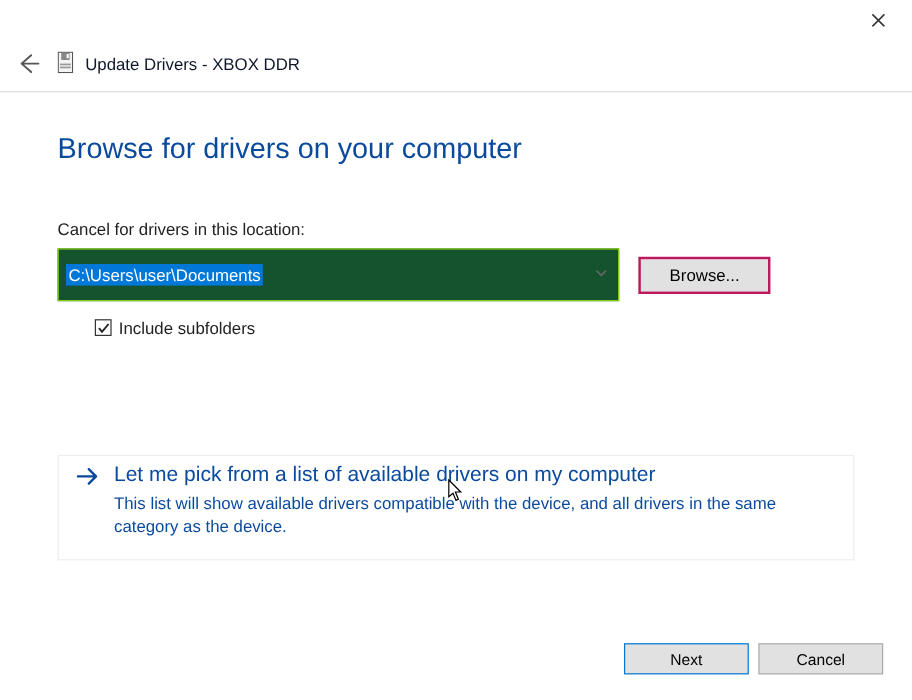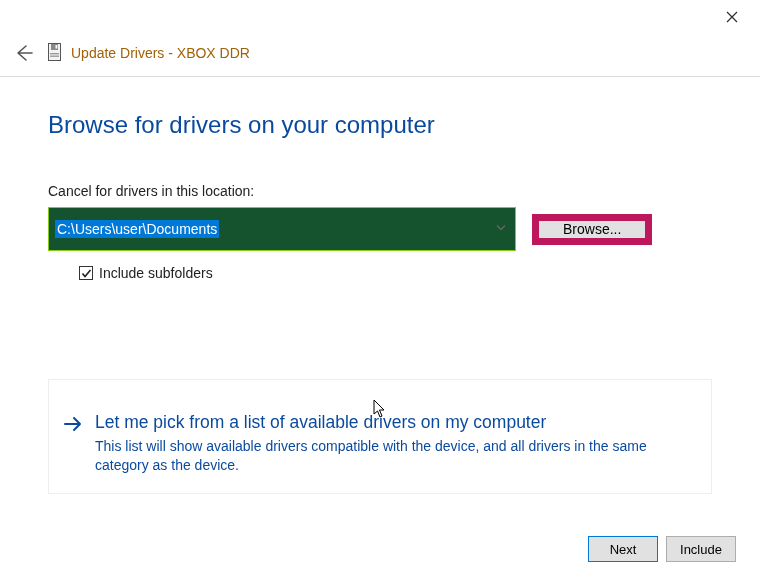--- a/index.html
+++ b/index.html
@@ -34,21 +34,21 @@
       margin-right: 14px;
       cursor: pointer;
       display: flex;
       align-items: center;
     }
     .disk-icon {
       margin-right: 10px;
     }
     .header-title {
       font-size: 14px;
-      color: #a16207;
+      color: #0f172a;
     }
     .content {
       padding: 34px 48px 0 48px;
     }
     .big-heading {
       color: #0a4a9e;
       font-size: 24px;
       font-weight: 400;
       margin-bottom: 44px;
     }
@@ -82,21 +82,21 @@
     .combo-chevron {
       position: absolute;
       right: 8px;
       top: 50%;
       transform: translateY(-50%);
       pointer-events: none;
     }
     .btn {
       height: 31px;
       background: #e1e1e1;
-      border: 7px solid #be185d;
+      border: 2px solid #be185d;
       font-family: inherit;
       font-size: 14px;
       padding: 0 24px;
       cursor: pointer;
     }
     .checkbox-row {
       display: flex;
       align-items: center;
       gap: 6px;
       padding-left: 31px;
@@ -109,21 +109,21 @@
       align-items: center;
       justify-content: center;
       cursor: pointer;
     }
     .check-label {
       font-size: 14px;
     }
     .pick-box {
       margin-top: 98px;
       border: 1px solid #eee;
-      padding: 32px 14px 18px 14px;
+      padding: 5px 14px 18px 14px;
       display: flex;
       gap: 12px;
       cursor: pointer;
     }
     .pick-arrow { flex-shrink: 0; margin-top: 4px; }
     .pick-title {
       color: #0a4a9e;
       font-size: 17.5px;
       font-weight: 400;
       margin-bottom: 4px;
@@ -140,21 +140,21 @@
       left: 0;
       right: 0;
       height: 54px;
       display: flex;
       justify-content: flex-end;
       align-items: center;
       gap: 8px;
       padding: 0 24px 14px 0;
     }
     .fbtn {
-      width: 70px;
+      width: 104px;
       height: 26px;
       border: 1px solid #adadad;
       background: #e1e1e1;
       font-family: inherit;
       font-size: 13px;
       cursor: pointer;
     }
     .fbtn.primary {
       border: 1.5px solid #0078d7;
       background: #e1e1e1;
@@ -229,20 +229,20 @@
     </span>
     <div>
       <div class="pick-title">Let me pick from a list of available drivers on my computer</div>
       <div class="pick-desc">This list will show available drivers compatible with the device, and all drivers in the same category as the device.</div>
     </div>
   </div>
 </div>
 
 <div class="footer">
   <button class="fbtn primary">Next</button>
-  <button class="fbtn">Include</button>
+  <button class="fbtn">Cancel</button>
 </div>
 
 <span class="cursor-overlay">
   <svg width="14" height="20" viewBox="0 0 14 20">
     <path d="M1 1 L1 15 L4.5 12 L7 18 L9 17 L6.5 11 L11 11 Z" fill="#fff" stroke="#000" stroke-width="1"></path>
   </svg>
 </span>
 
 </body></html>

